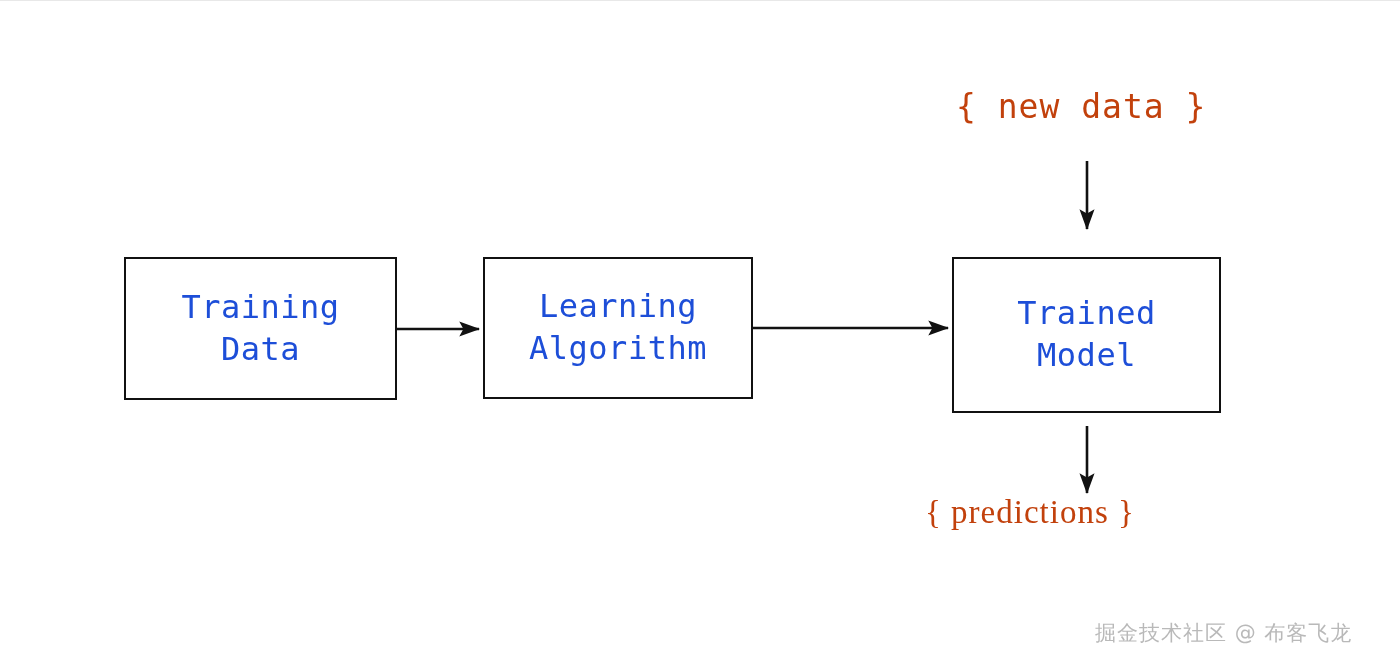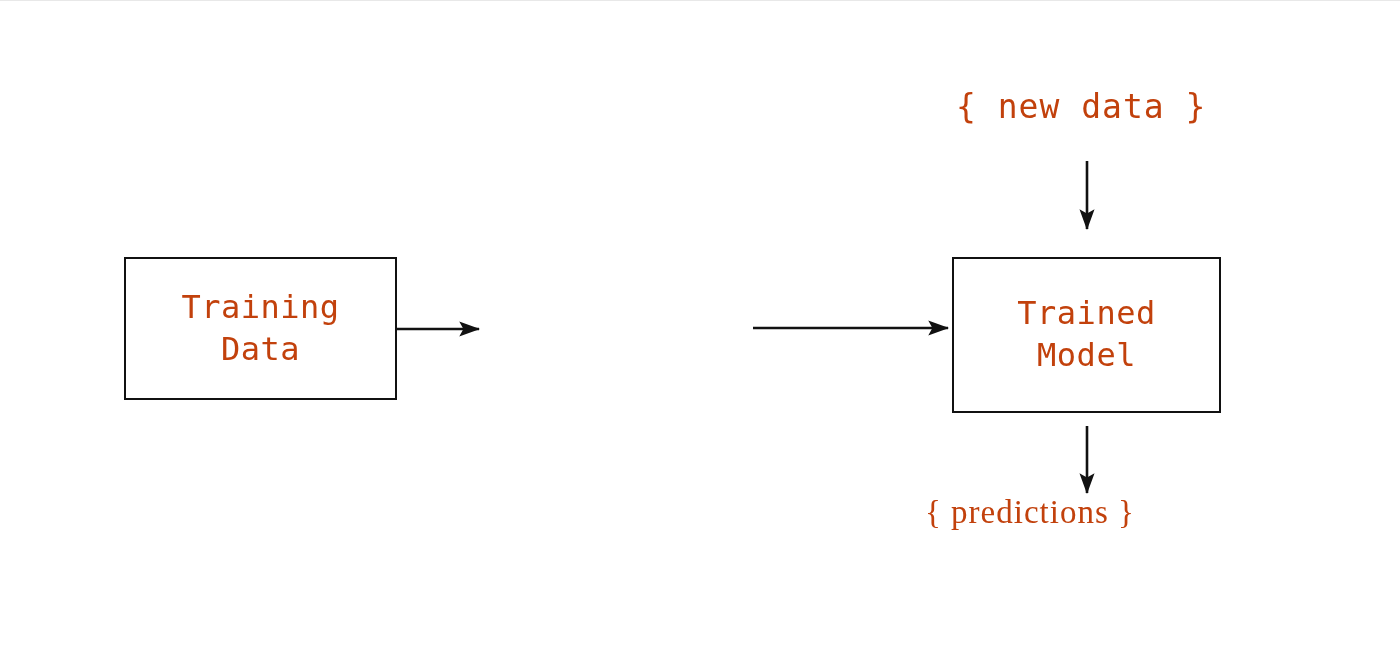--- a/index.html
+++ b/index.html
@@ -25,21 +25,21 @@
     background: #ffffff;
     box-sizing: border-box;
     display: flex;
     align-items: center;
     justify-content: center;
   }
   .node-label {
     font-family: "DejaVu Sans Mono", "Liberation Mono", monospace;
     font-size: 32px;
     line-height: 1.30;
-    color: #c2410c;
+    color: #1d4ed8;
     text-align: center;
     white-space: pre-line;
     letter-spacing: 0.5px;
   }
   .free-label {
     position: absolute;
     font-family: "DejaVu Sans Mono", "Liberation Mono", monospace;
     font-size: 33px;
     color: #c2410c;
     letter-spacing: 1px;
@@ -65,20 +65,24 @@
 </head>
 <body>
 
 <div id="canvas">
 
   <div class="node-box" id="node-training-data" style="left:124px; top:256px; width:273px; height:143px;">
     <span class="node-label">Training
 Data</span>
   </div>
 
+  <div class="node-box" id="node-learning-algorithm" style="left:483px; top:256px; width:270px; height:142px;">
+    <span class="node-label">Learning
+Algorithm</span>
+  </div>
 
   <div class="node-box" id="node-trained-model" style="left:952px; top:256px; width:269px; height:156px;">
     <span class="node-label">Trained
 Model</span>
   </div>
 
   <div class="free-label" style="left:956px; top:86px;">{ new data }</div>
 
   <div class="free-label" style="left:925px; top:493px;font-family:Liberation Serif, serif;">{ predictions }</div>
 
@@ -91,14 +95,15 @@
 
     <line x1="397" y1="328" x2="479" y2="328" stroke="#111111" stroke-width="2.6" marker-end="url(#arrowhead)"></line>
 
     <line x1="753" y1="327" x2="948" y2="327" stroke="#111111" stroke-width="2.6" marker-end="url(#arrowhead)"></line>
 
     <line x1="1087" y1="160" x2="1087" y2="228" stroke="#111111" stroke-width="2.6" marker-end="url(#arrowhead)"></line>
 
     <line x1="1087" y1="425" x2="1087" y2="492" stroke="#111111" stroke-width="2.6" marker-end="url(#arrowhead)"></line>
   </svg>
 
+  <div class="watermark" style="left:1095px; top:618px;">掘金技术社区 @ 布客飞龙</div>
 
 </div>
 
 </body></html>

